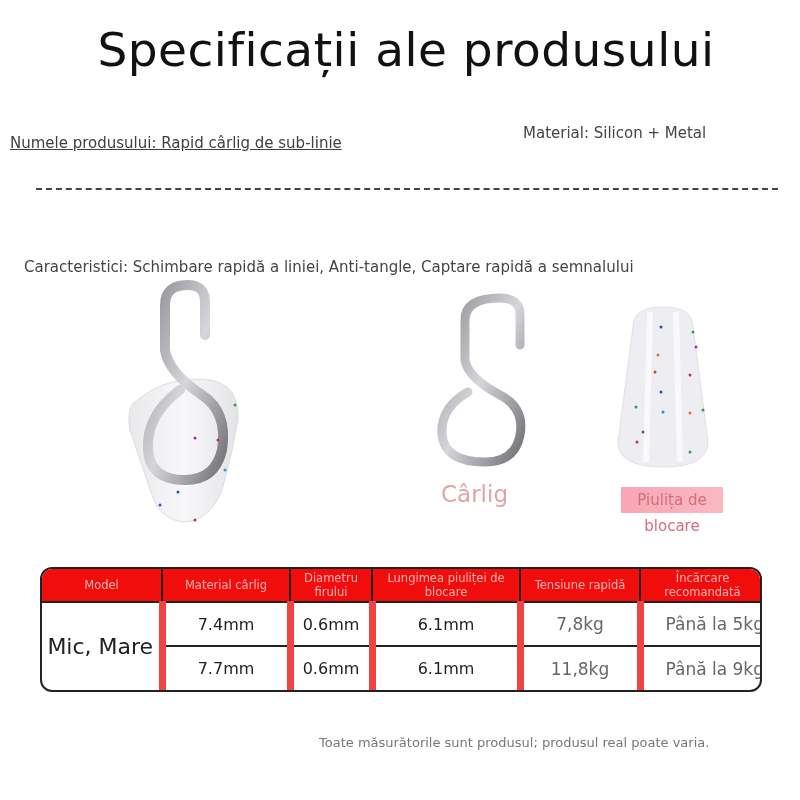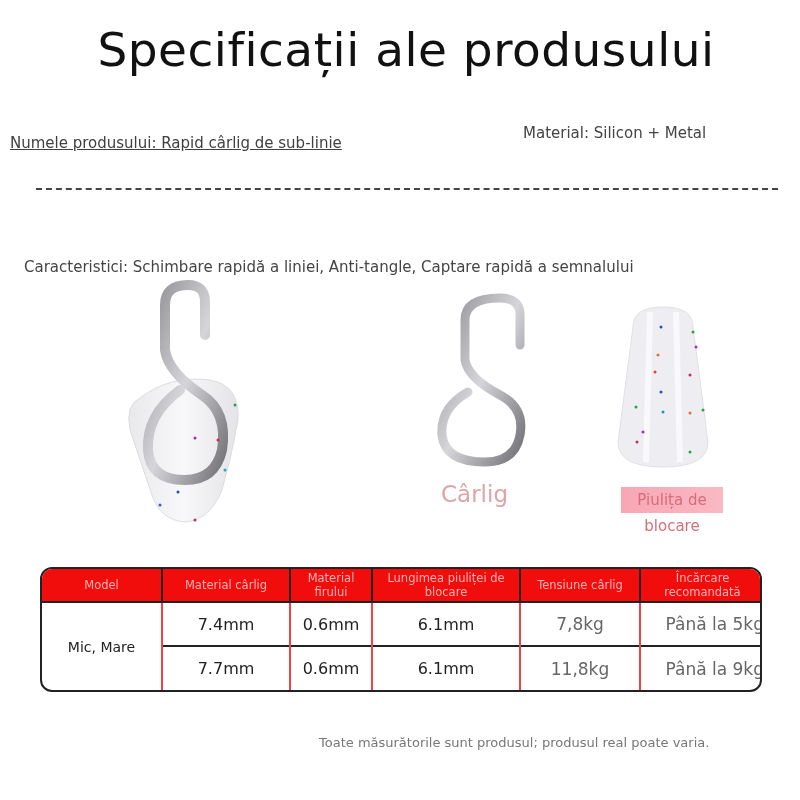--- a/index.html
+++ b/index.html
@@ -39,25 +39,25 @@
     border: 2px solid #222; border-radius: 12px; overflow: hidden;
     border-collapse: separate;
   }
   .spec-table table { width: 100%; height: 100%; border-collapse: collapse; table-layout: fixed; }
   .spec-table th {
     background: #f20d0d; color: #ffb3b3; font-weight: normal; font-size: 11.5px;
     height: 33px; border-right: 2px solid #222; line-height: 14px; padding: 0 2px; text-align: center;
   }
   .spec-table th:last-child { border-right: none; }
   .spec-table td {
-    font-size: 16px; text-align: center; border-right: 2px solid #ef4444; border-top: 2px solid #222;
+    font-size: 16px; text-align: center; border-right: 7px solid #ef4444; border-top: 2px solid #222;
     height: 40px; color: #222;
   }
   .spec-table td:last-child { border-right: none; text-align: right; }
-  .spec-table td.model-cell { font-size: 14px; line-height: 26px; vertical-align: middle; }
+  .spec-table td.model-cell { font-size: 22px; line-height: 26px; vertical-align: middle; }
   .spec-table td.light { color: #666; font-size: 17px; }
 
   .footnote {
     position: absolute; left: 319px; top: 735px; font-size: 13px; color: #777;
   }
 </style>
 </head>
 <body>
 
 <div class="title">Specificații ale produsului</div>
@@ -125,23 +125,23 @@
         <col style="width:128px">
         <col style="width:82px">
       <col style="width:148px">
         <col style="width:120px">
         <col style="width:124px">
     </colgroup>
     <thead>
       <tr>
         <th>Model</th>
         <th>Material cârlig</th>
-        <th>Material firului</th>
+        <th>Diametru firului</th>
         <th>Lungimea piuliței de blocare</th>
-        <th>Tensiune cârlig</th>
+        <th>Tensiune rapidă</th>
         <th>Încărcare recomandată</th>
       </tr>
     </thead>
     <tbody>
       <tr>
         <td class="model-cell" rowspan="2">Mic, Mare</td>
         <td>7.4mm</td>
         <td>0.6mm</td>
         <td>6.1mm</td>
         <td class="light">7,8kg</td>

